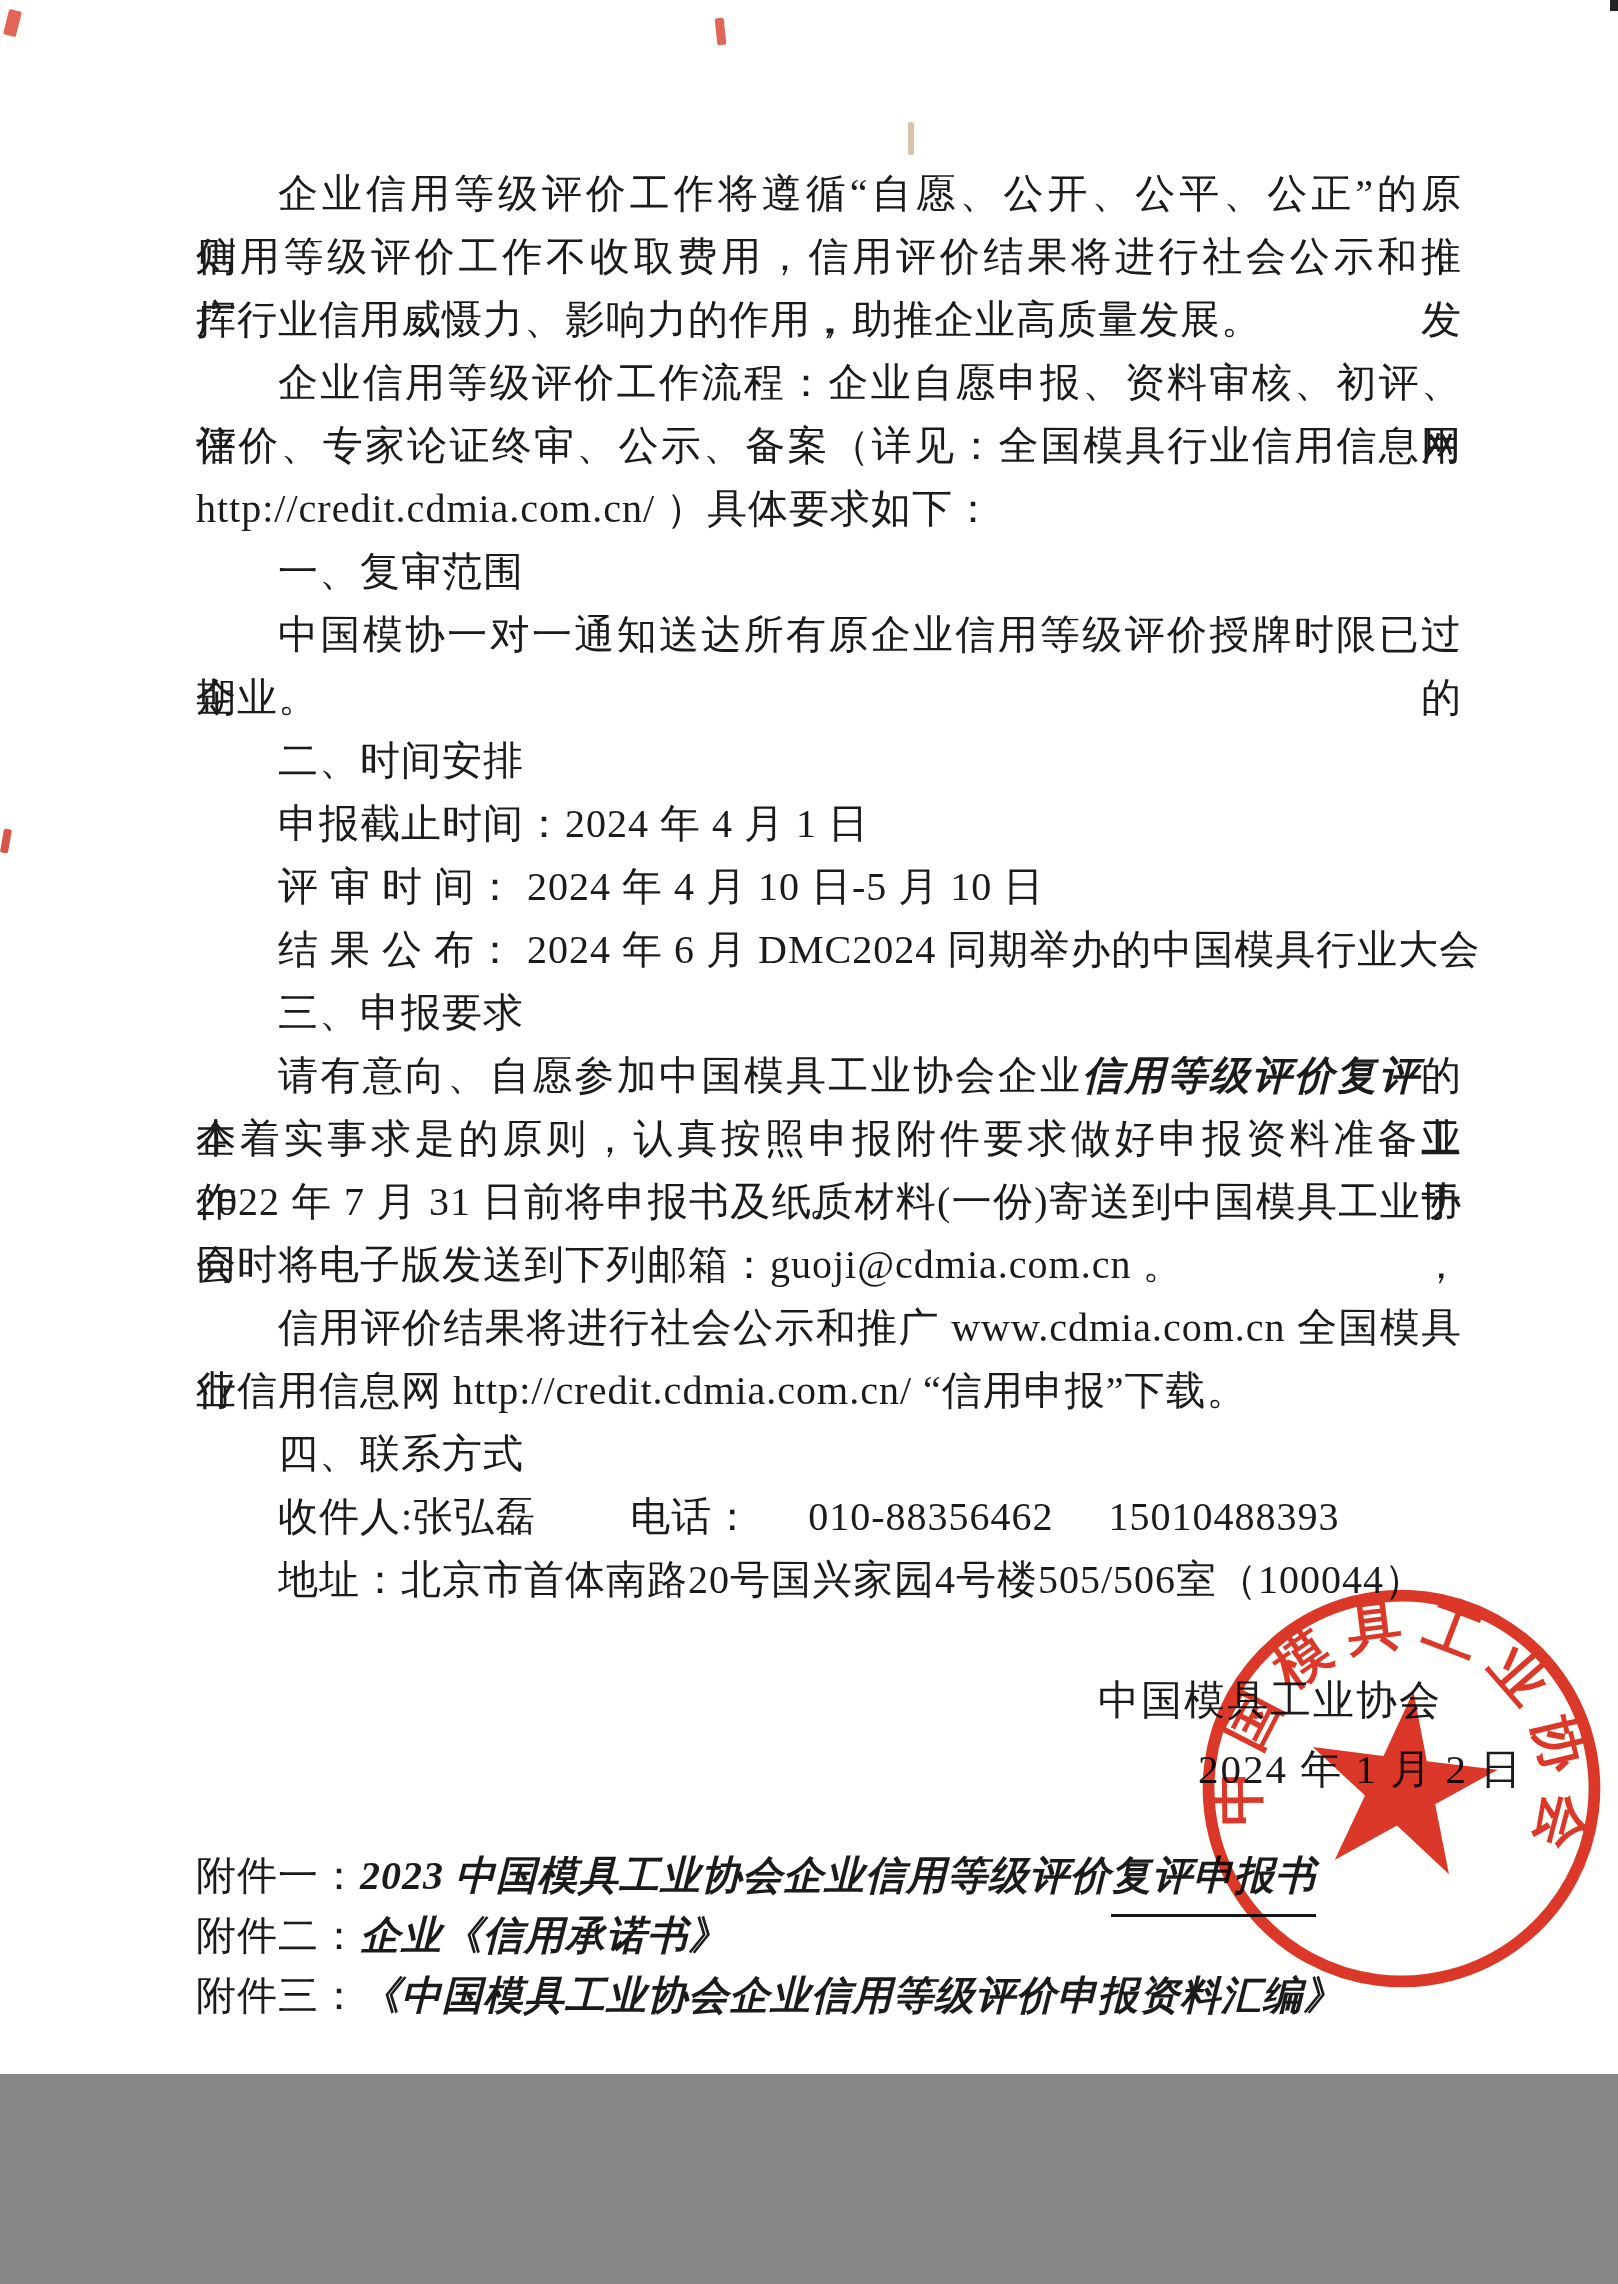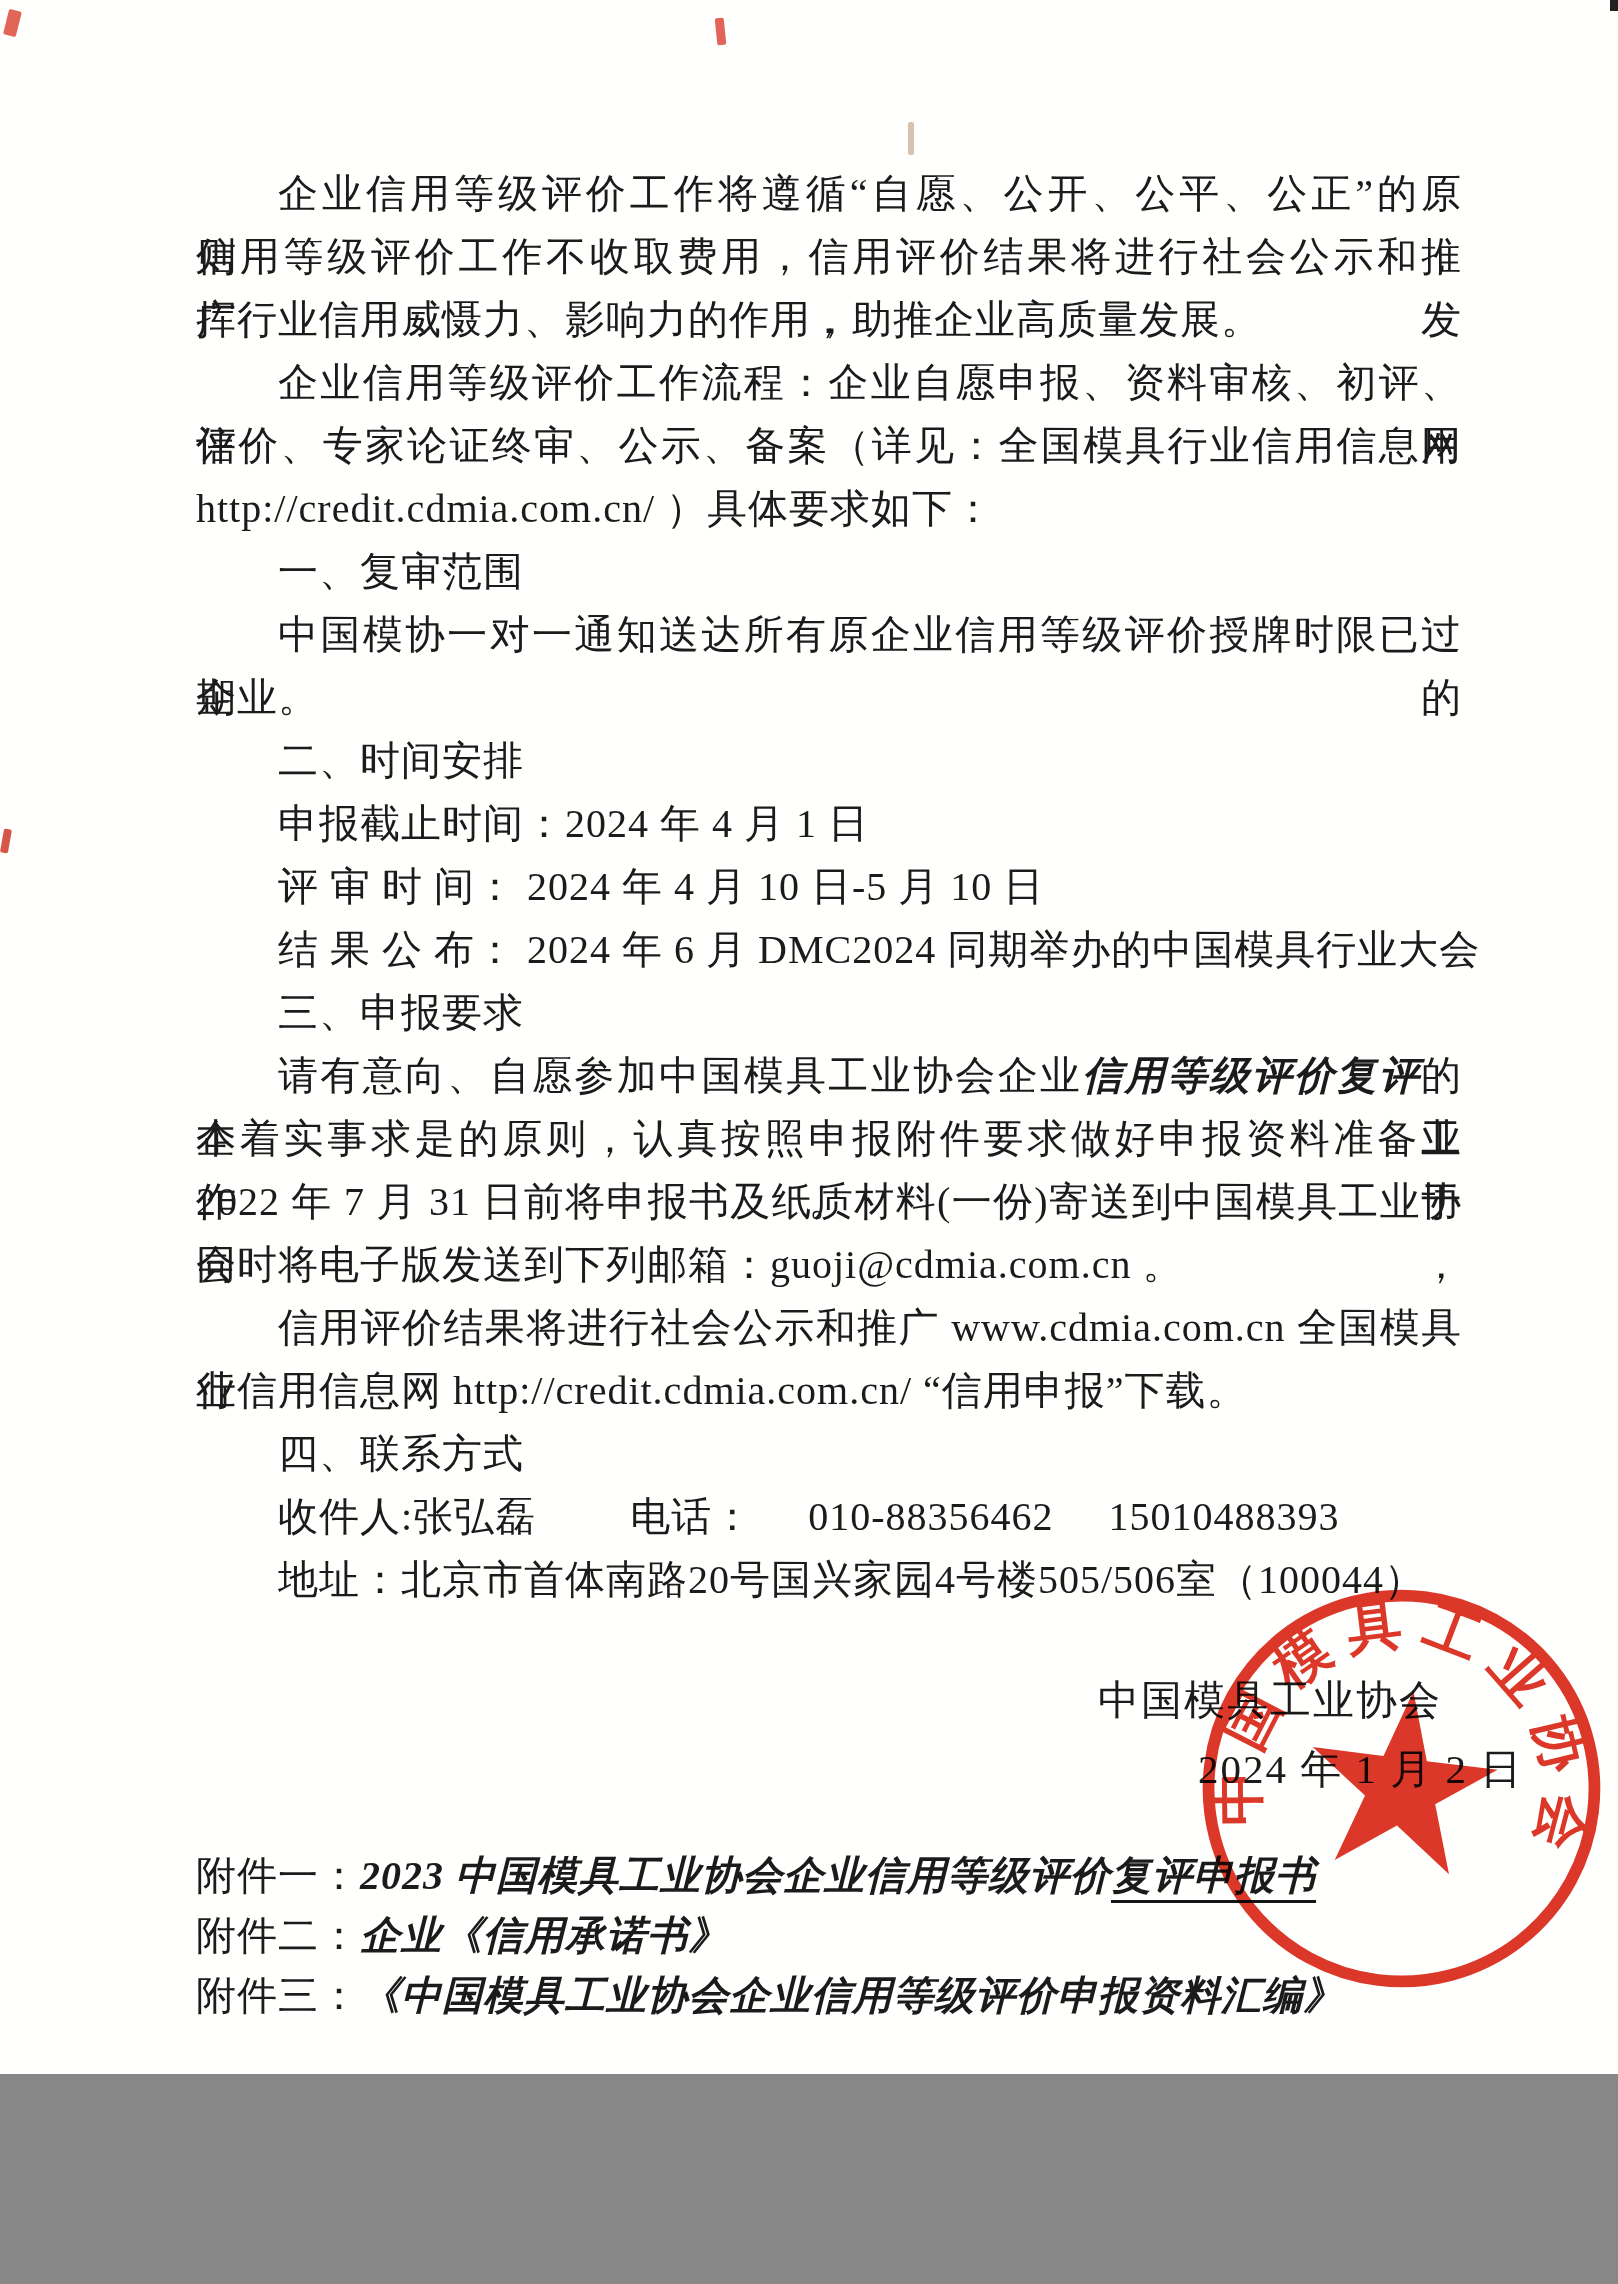--- a/index.html
+++ b/index.html
@@ -26,21 +26,21 @@
   }
   .line.j{
     white-space:normal;
     text-align:justify;
     text-align-last:justify;
     text-justify:inter-character;
   }
   .ind{padding-left:82px;}
   .ind.j{padding-left:0;text-indent:82px;}
   .b{font-weight:bold;font-style:italic;}
-  .u{border-bottom:3.9px solid #161616;padding-bottom:2px;}
+  .u{border-bottom:3.9px solid #161616;padding-bottom:16px;}
   .gap-md{display:inline-block;width:94px;}
   .gap-sm{display:inline-block;width:55px;}
   
   .sig-org{position:absolute;top:1669px;left:1098px;font-size:41px;letter-spacing:2px;}
   .sig-date{position:absolute;top:1738px;left:1198px;font-size:41px;letter-spacing:2px;}
   .sig-org,.sig-date{line-height:63px;height:63px;}
   
   .attachments{position:absolute;top:1846px;left:196px;width:1266px;}
   .att-line{height:60px;line-height:60px;font-size:40px;letter-spacing:1px;white-space:nowrap;}
   

